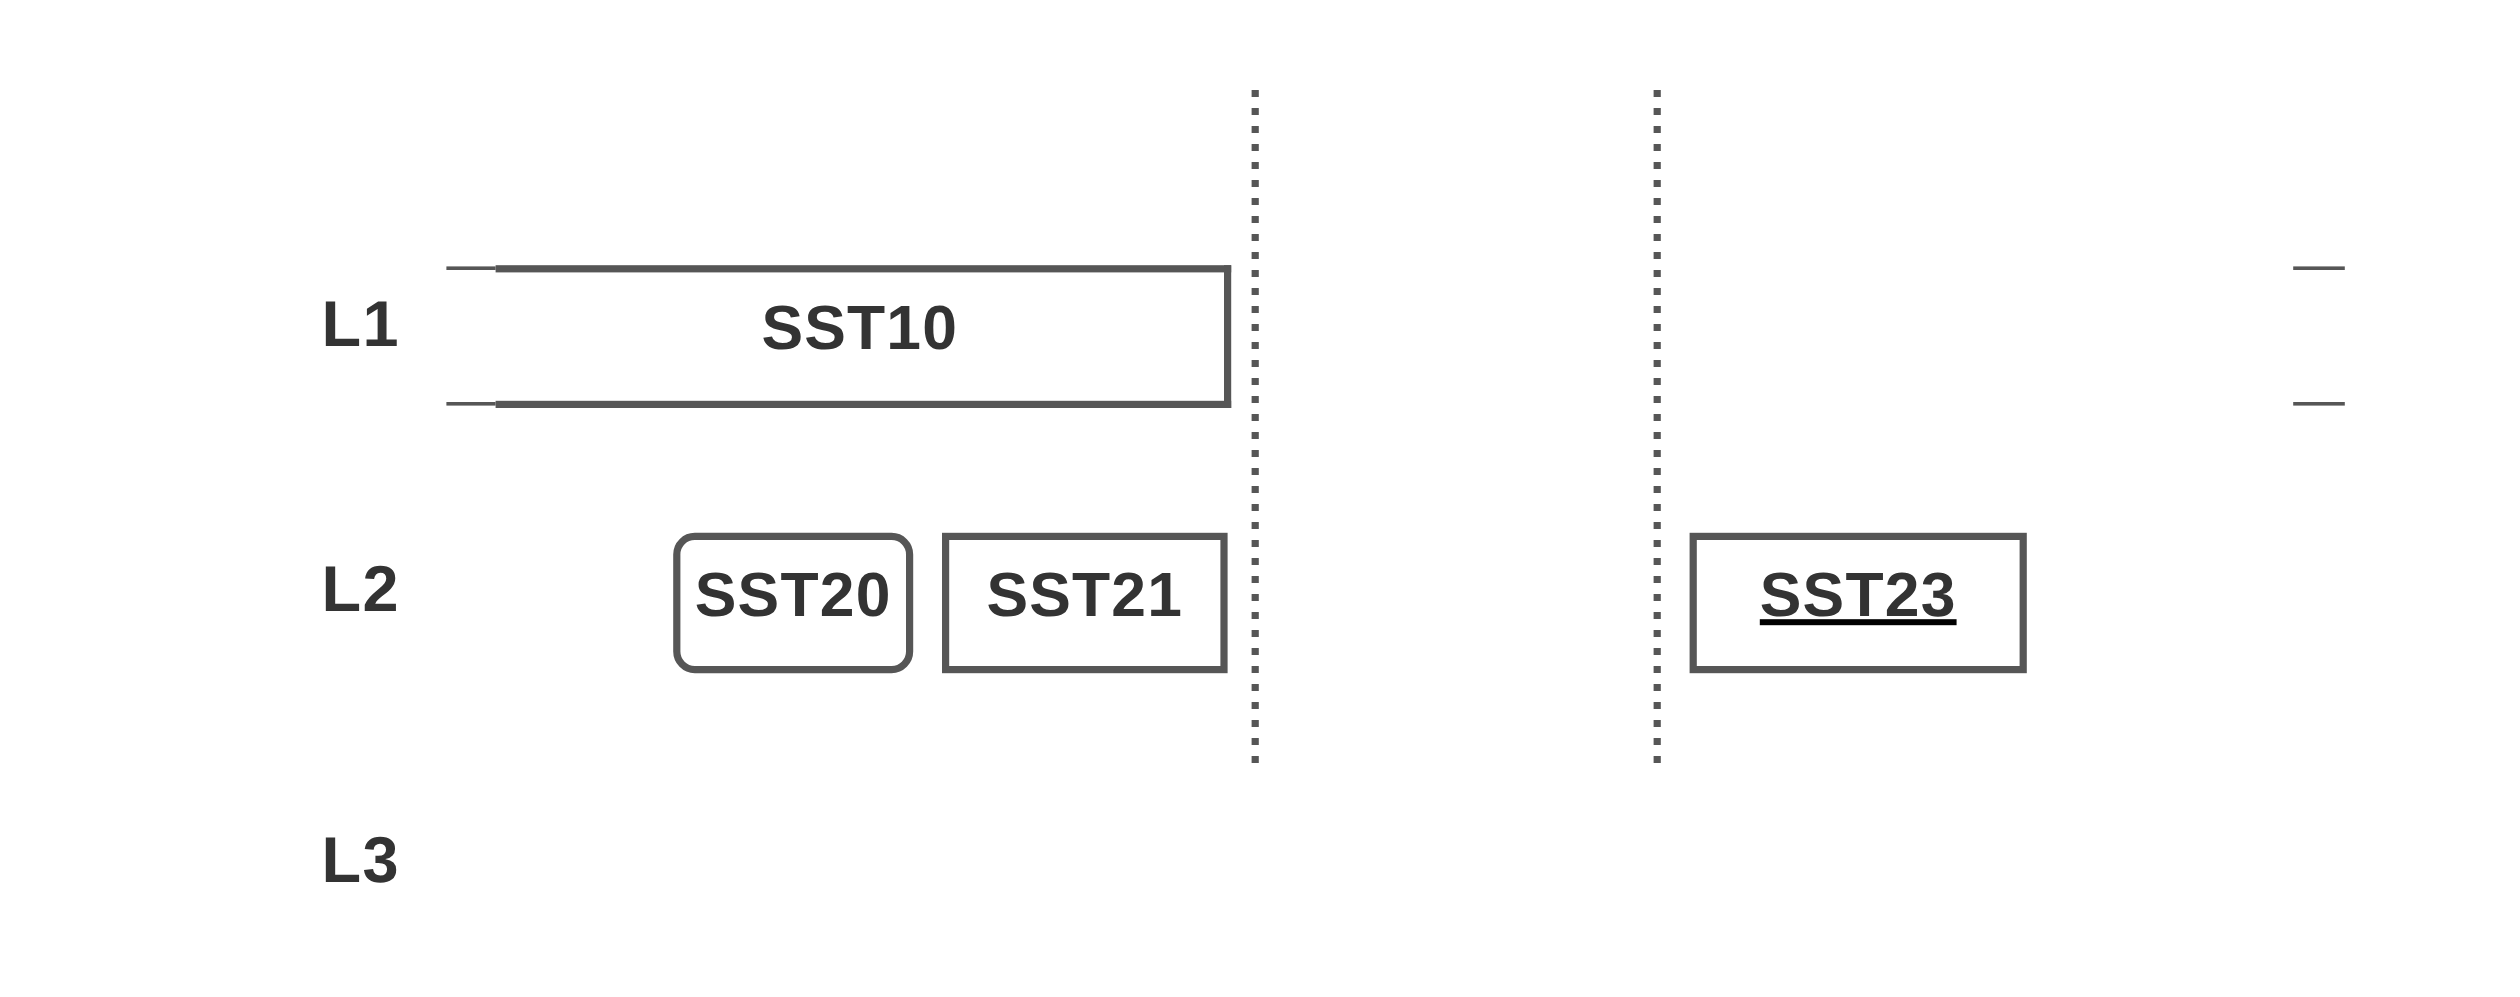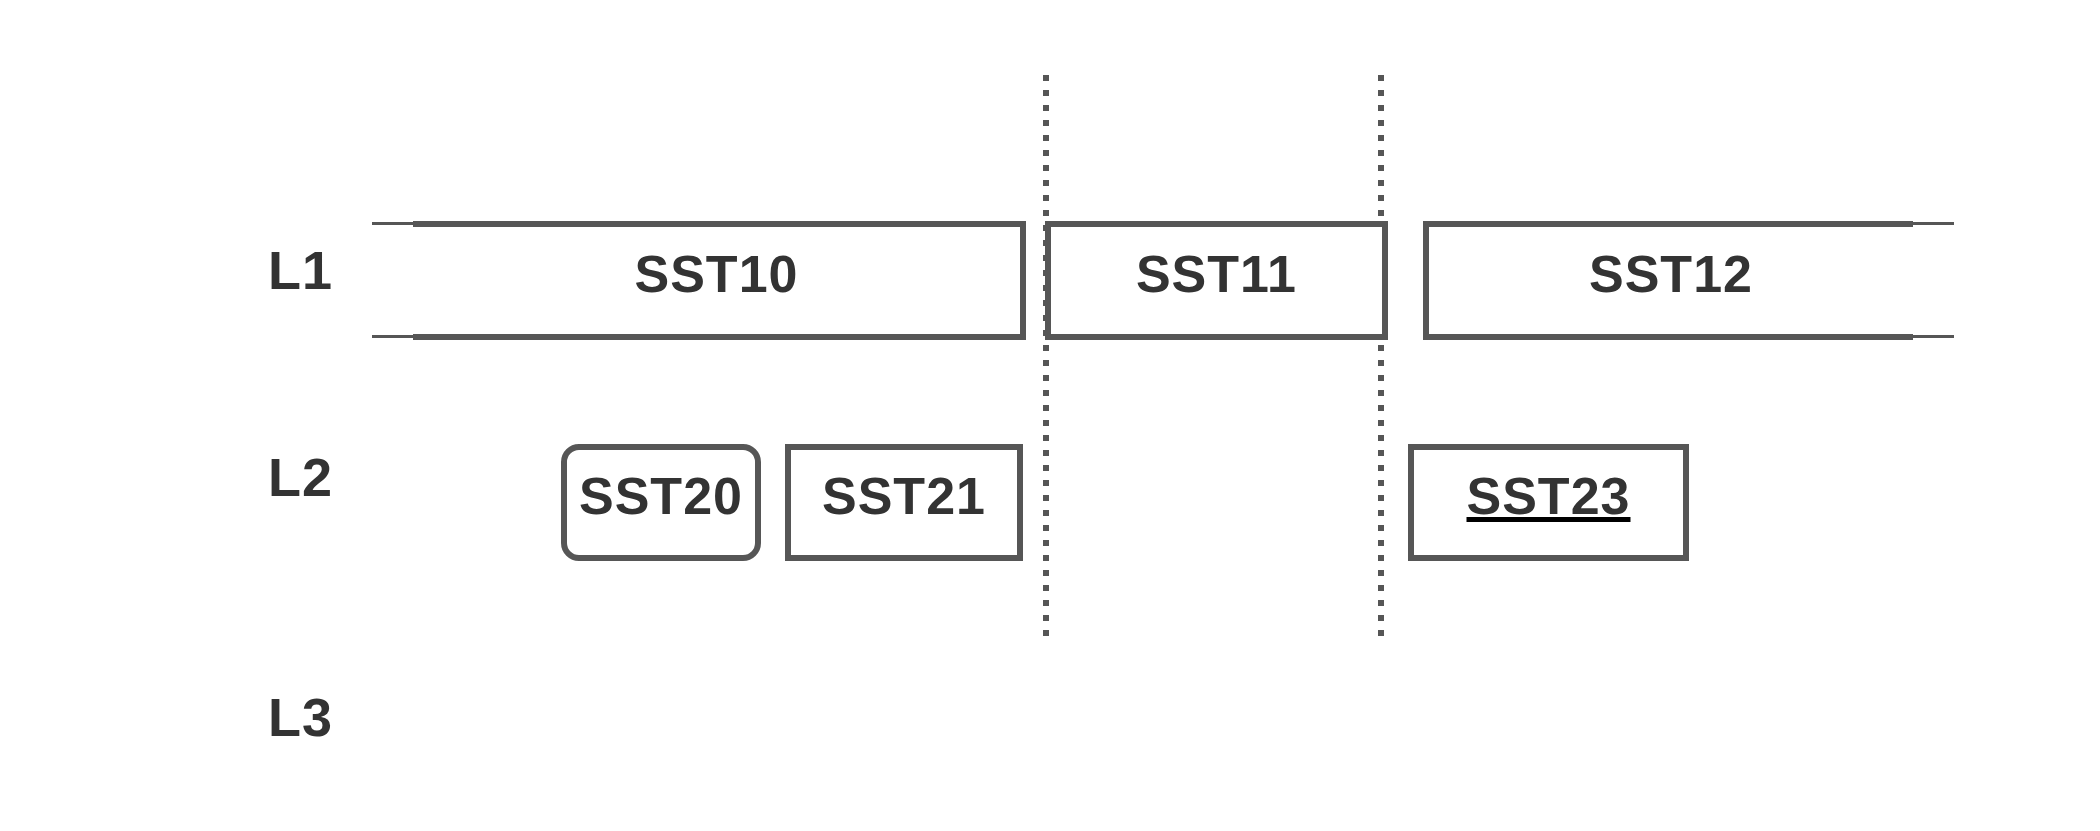--- a/index.html
+++ b/index.html
@@ -49,21 +49,21 @@
     position: absolute;
     left: 268px;
     width: 90px;
     font-weight: 700;
     font-size: 54px;
     line-height: 56px;
     color: var(--text);
     letter-spacing: 1px;
   }
   #label-l1 { top: 242px; }
-  #label-l2 { top: 449px; }
+  #label-l2 { top: 463px; }
   #label-l3 { top: 689px; }
 
   
   .box {
     position: absolute;
     border: 6px solid var(--line);
     background: var(--background);
     display: flex;
     align-items: center;
     justify-content: center;
@@ -100,26 +100,20 @@
   <div class="stub" id="stub-right-top"></div>
   <div class="stub" id="stub-right-bot"></div>
 
   <div class="lane-label" id="label-l1">L1</div>
   <div class="lane-label" id="label-l2">L2</div>
   <div class="lane-label" id="label-l3">L3</div>
 
   <div class="box row1" id="sst10">
     <span>SST10</span>
   </div>
-  <div class="box row1" id="sst11">
-    <span>SST11</span>
-  </div>
-  <div class="box row1" id="sst12">
-    <span>SST12</span>
-  </div>
 
   <div class="box row2" id="sst20">
     <span>SST20</span>
   </div>
   <div class="box row2" id="sst21">
     <span>SST21</span>
   </div>
   <div class="box row2" id="sst23">
     <span>SST23</span>
   </div>

